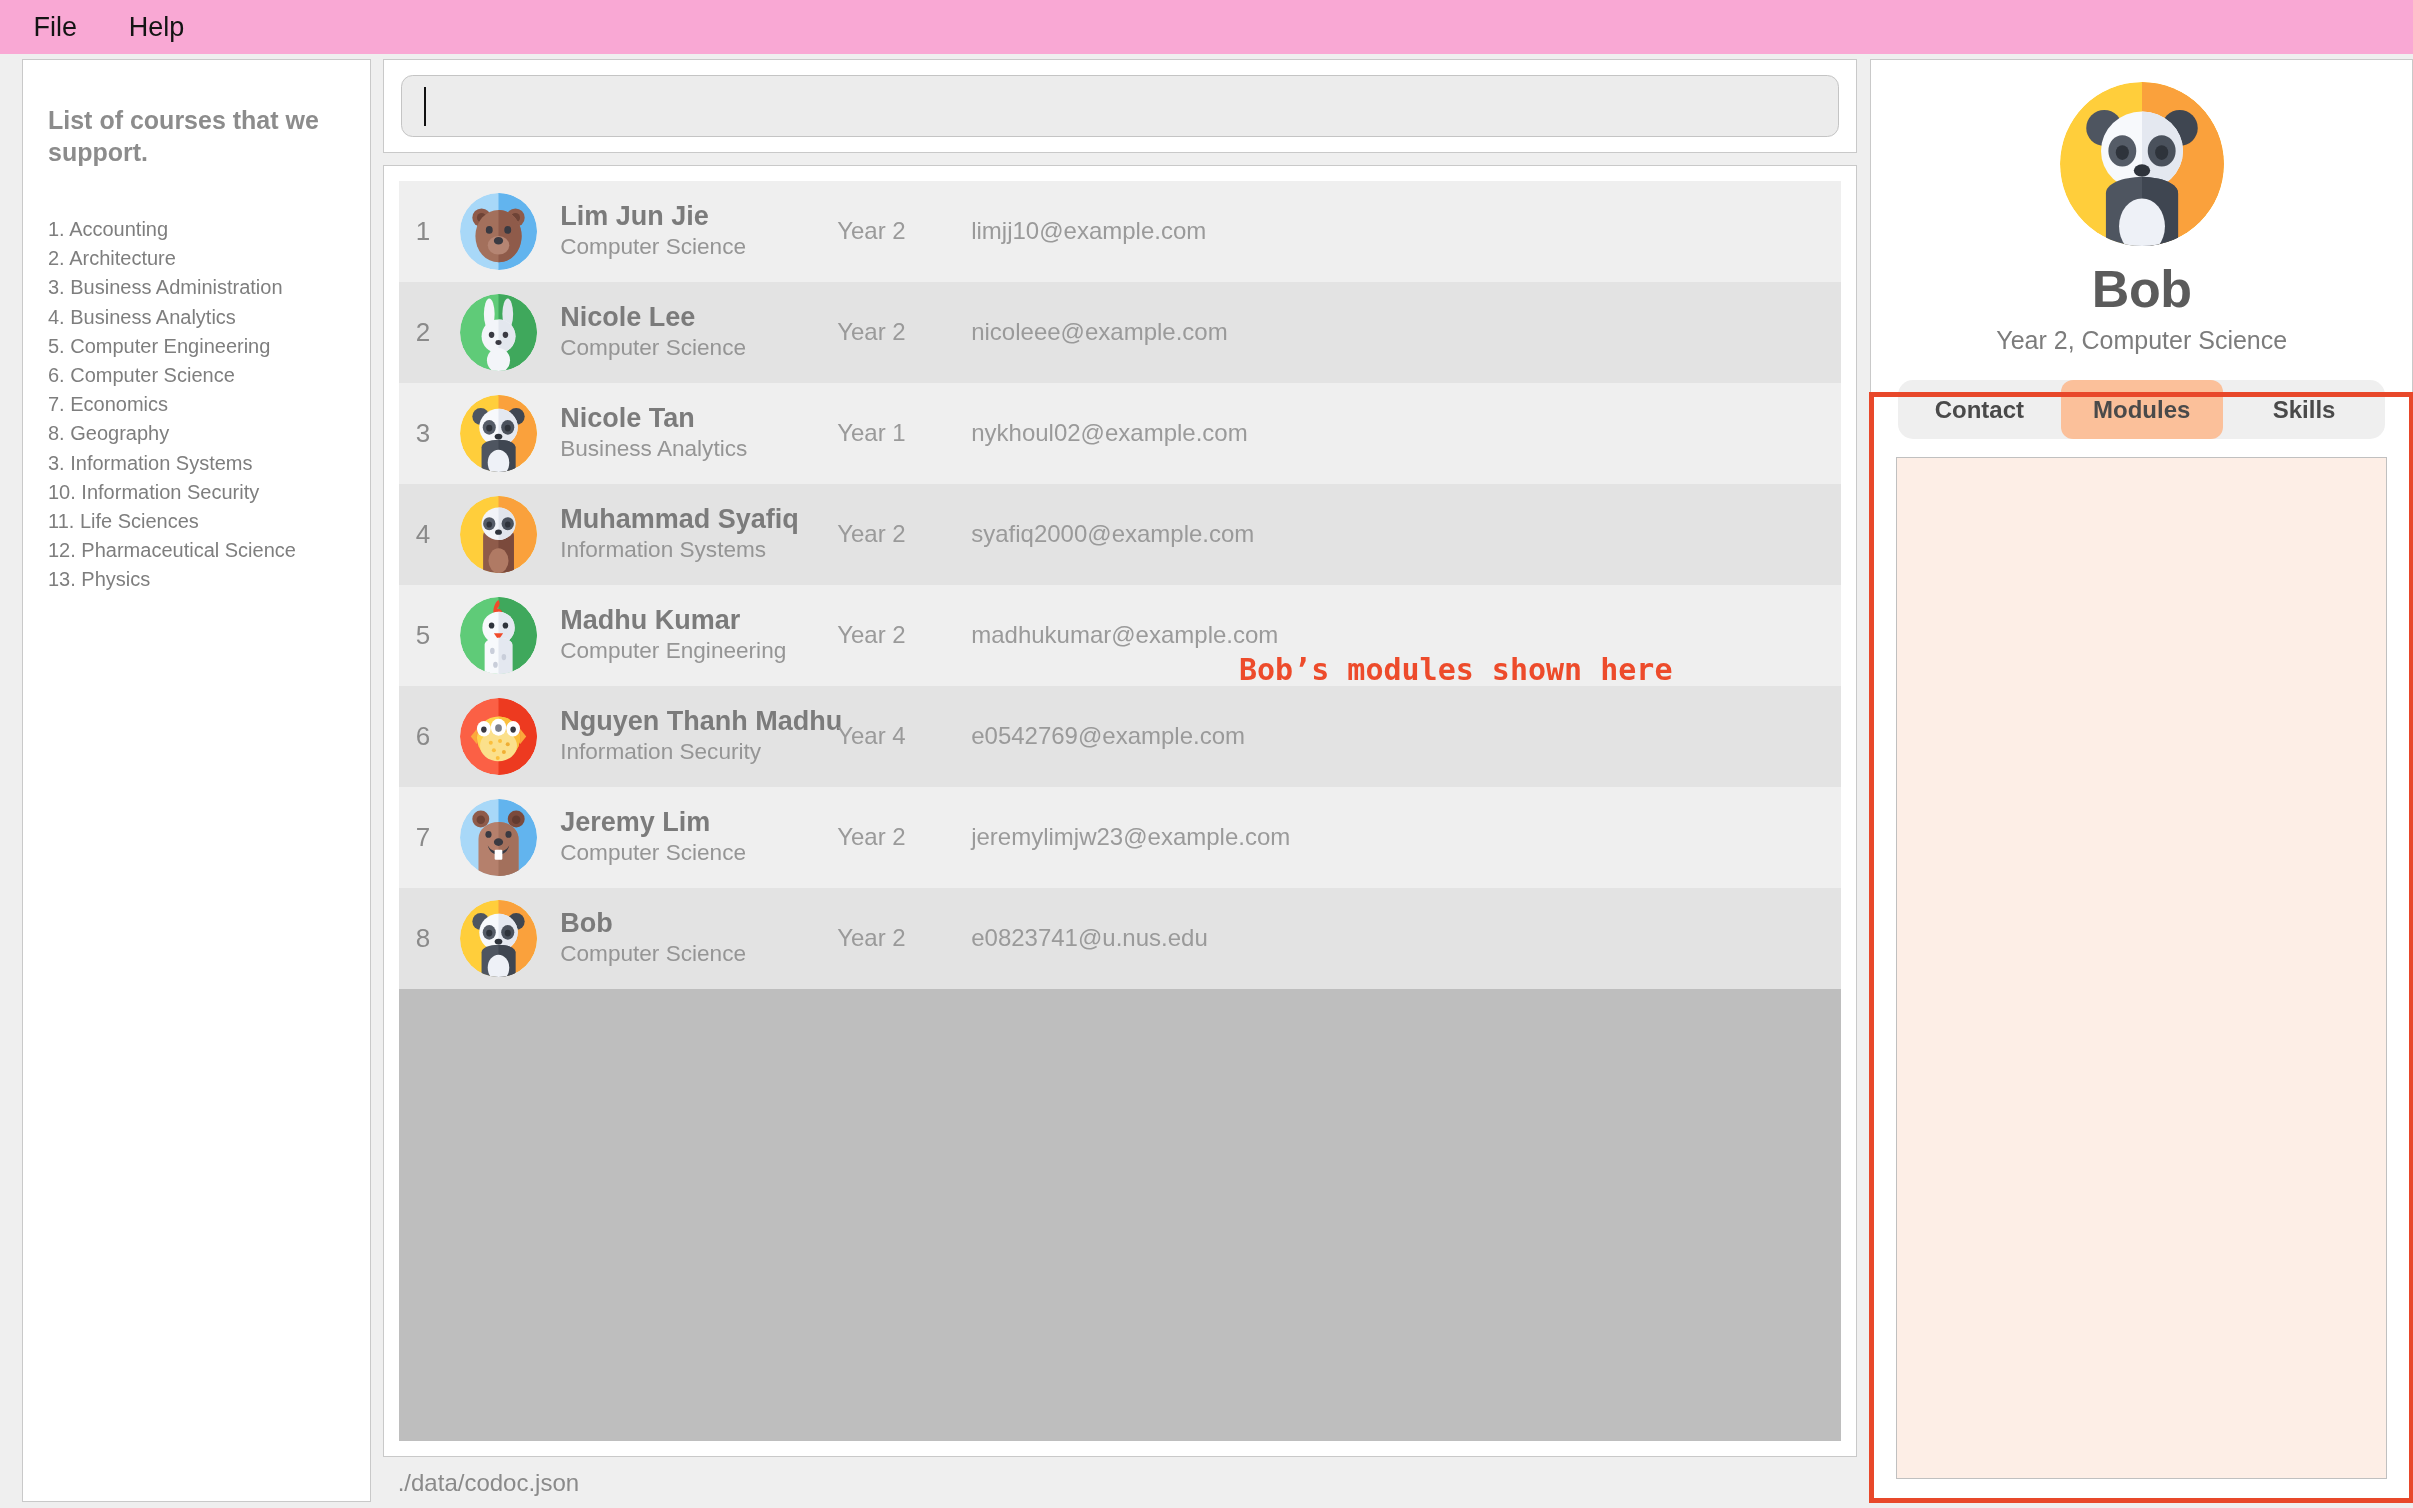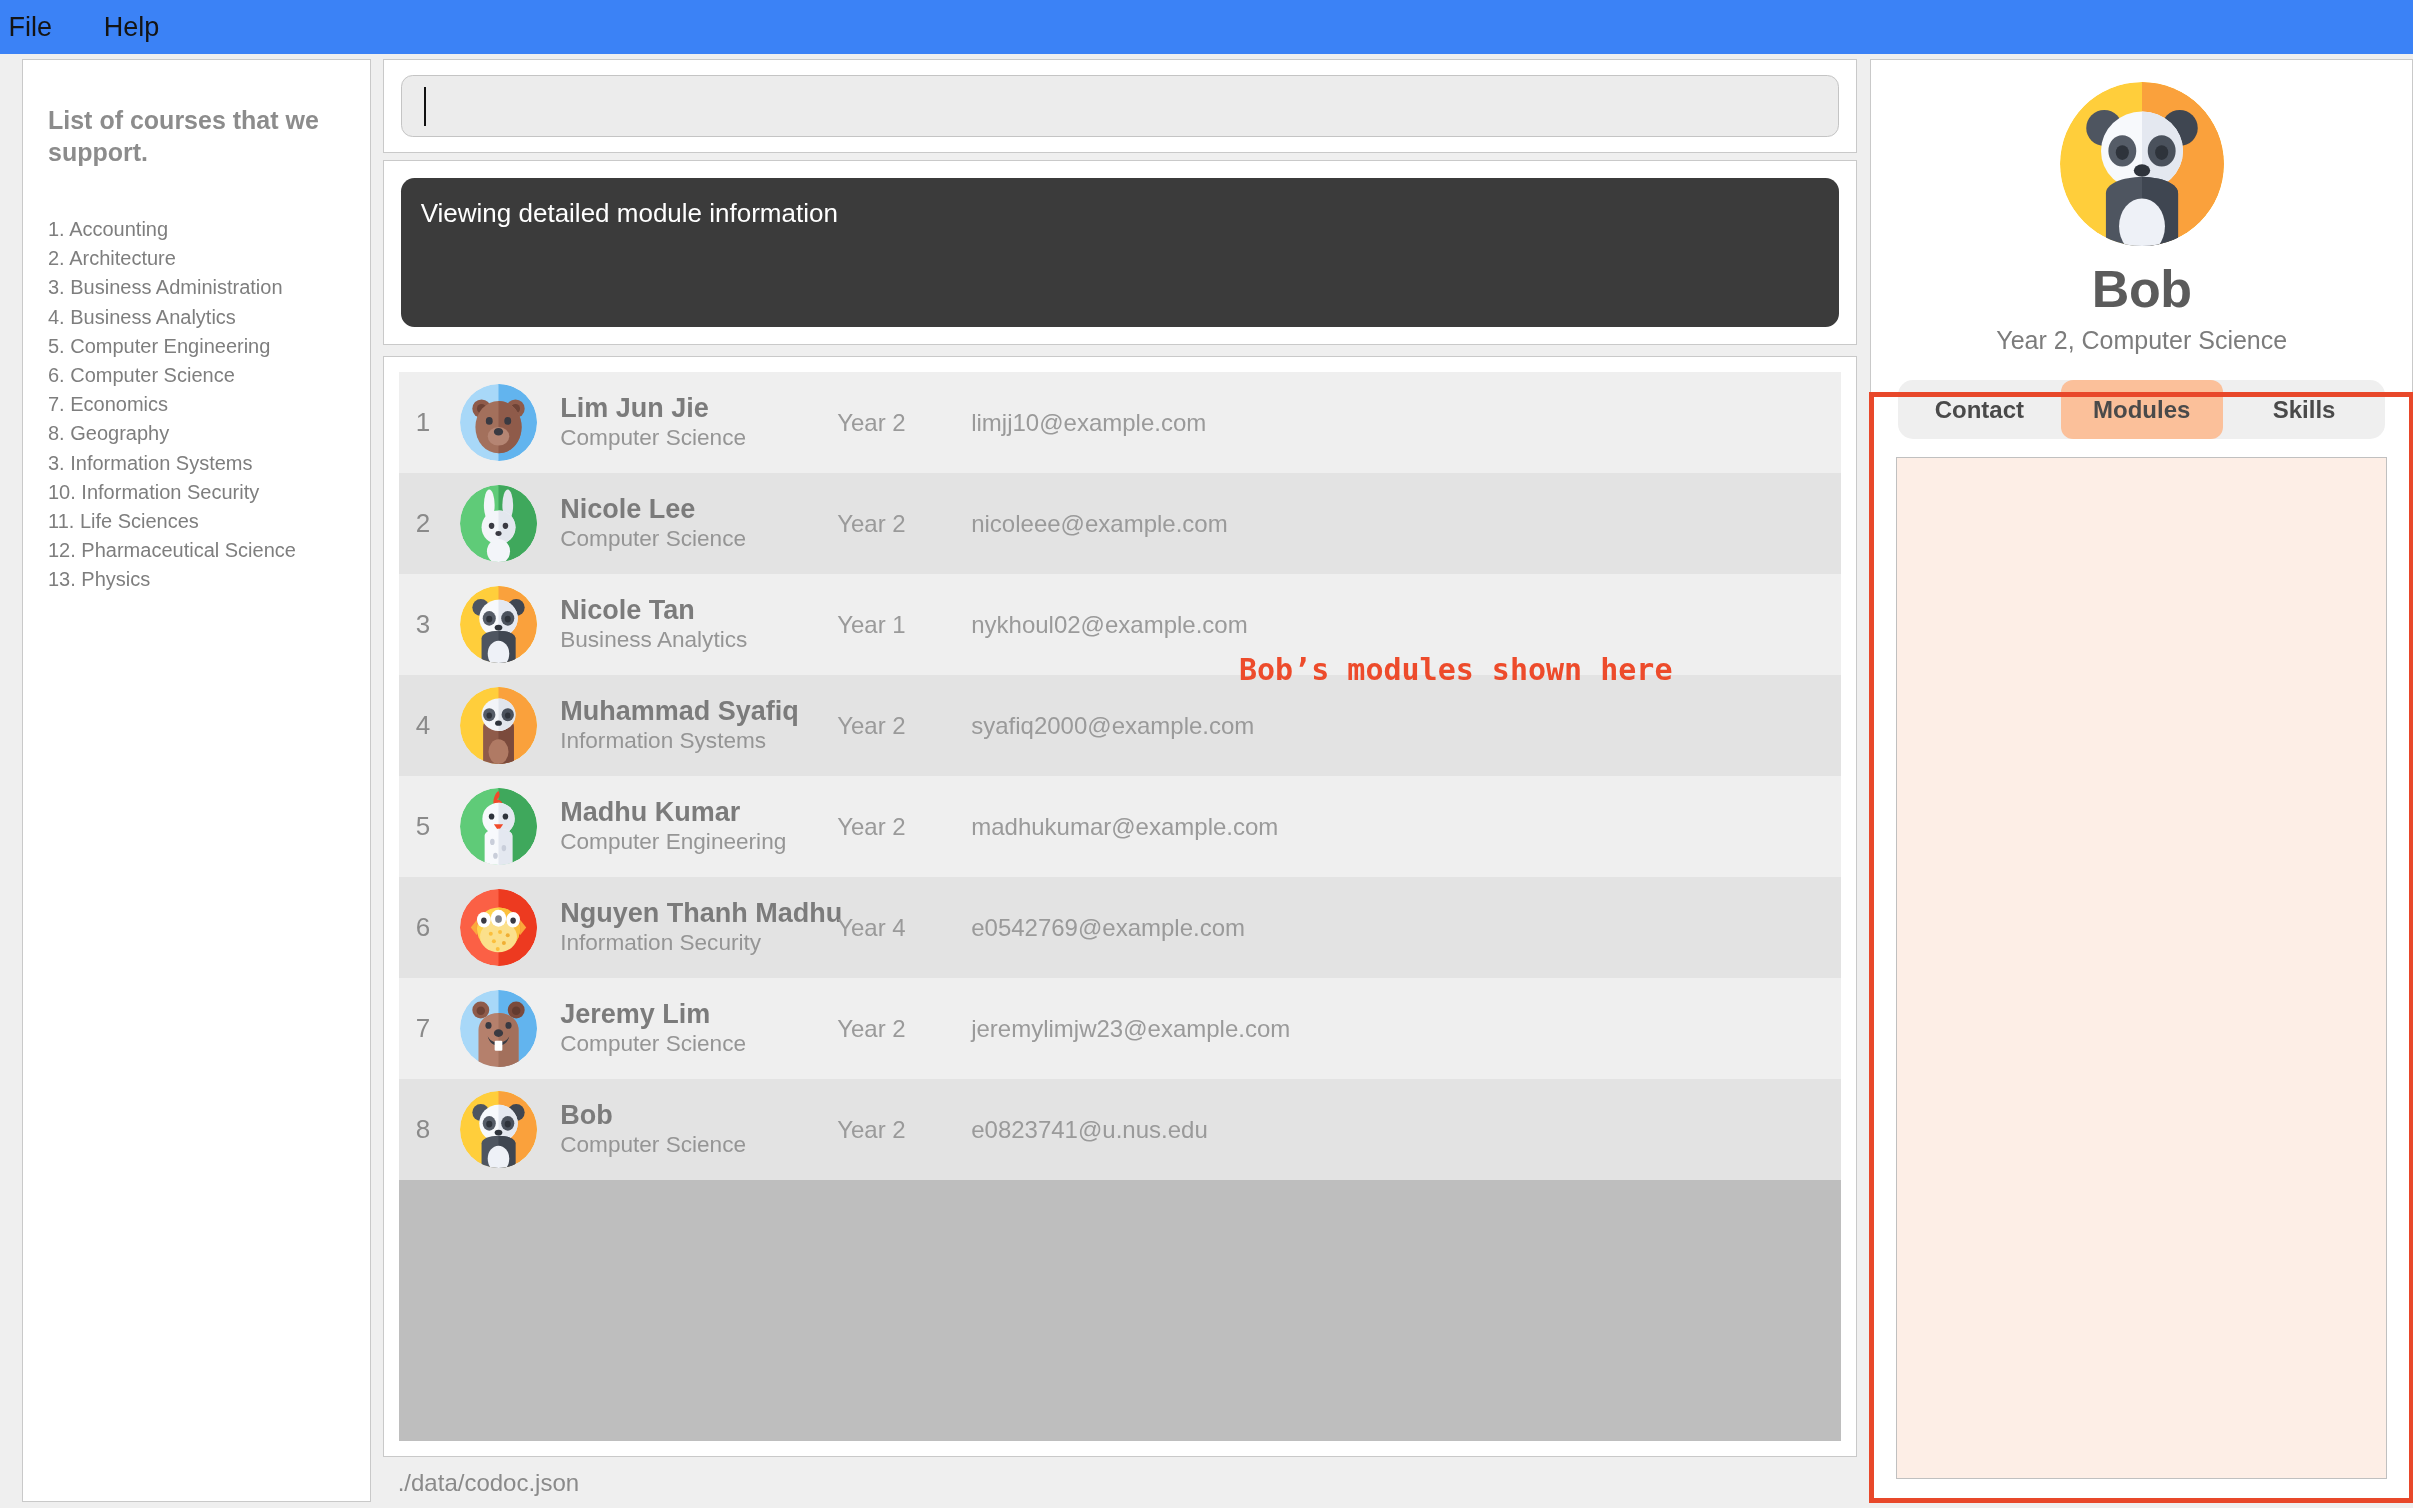--- a/index.html
+++ b/index.html
@@ -6,23 +6,24 @@
   html, body {
     width: 2413px; height: 1508px;
     background: #EFEFEF;
     font-family: "Liberation Sans", sans-serif;
     overflow: hidden;
   }
 
   
   #menubar {
     height: 54px;
-    background: #3b82f6;
-    display: flex;
-    align-items: center;
+    background: #f9a8d4;
+    display: flex;
+    align-items: center;
+    padding-left: 25px;
     gap: 35px;
   }
   .menu-item {
     font-size: 27px;
     color: #141414;
     padding: 3.4px 8.4px;
     cursor: default;
   }
 
   
@@ -301,25 +302,20 @@
   </div>
 
   <div id="center">
 
     <div id="search-card" class="center-card">
       <div id="search-input" title="">
         <span id="caret"></span>
       </div>
     </div>
 
-    <div id="status-card" class="center-card">
-      <div id="status-box">
-        <div id="status-text">Viewing detailed module information</div>
-      </div>
-    </div>
 
     <div id="list-card" class="center-card">
       <div id="list-body">
 
         <div class="row odd">
           <div class="row-index">1</div>
           <div class="avatar">
             <svg viewBox="0 0 100 100">
                 <circle cx="50" cy="50" r="50" fill="#A8D8F8"></circle>
                 <path d="M50 0a50 50 0 0 1 50 50 50 50 0 0 1-50 50z" fill="#62B4EE"></path>

